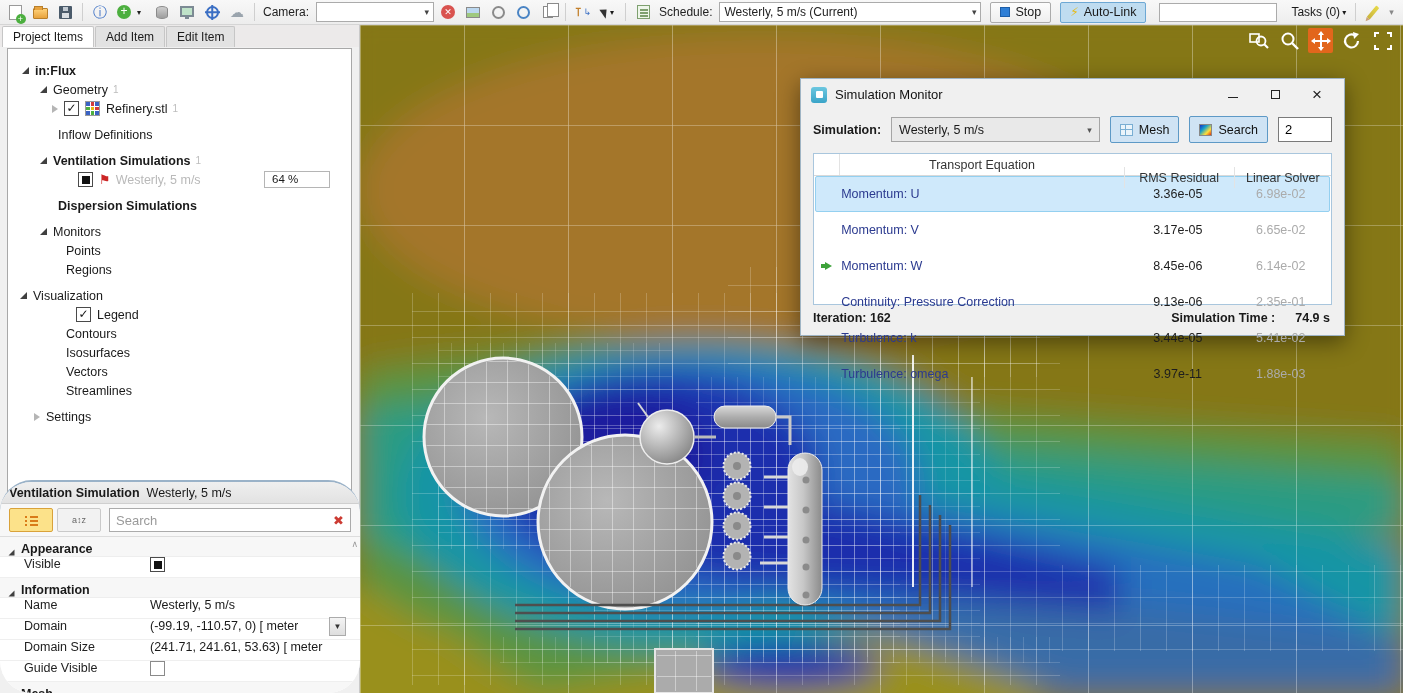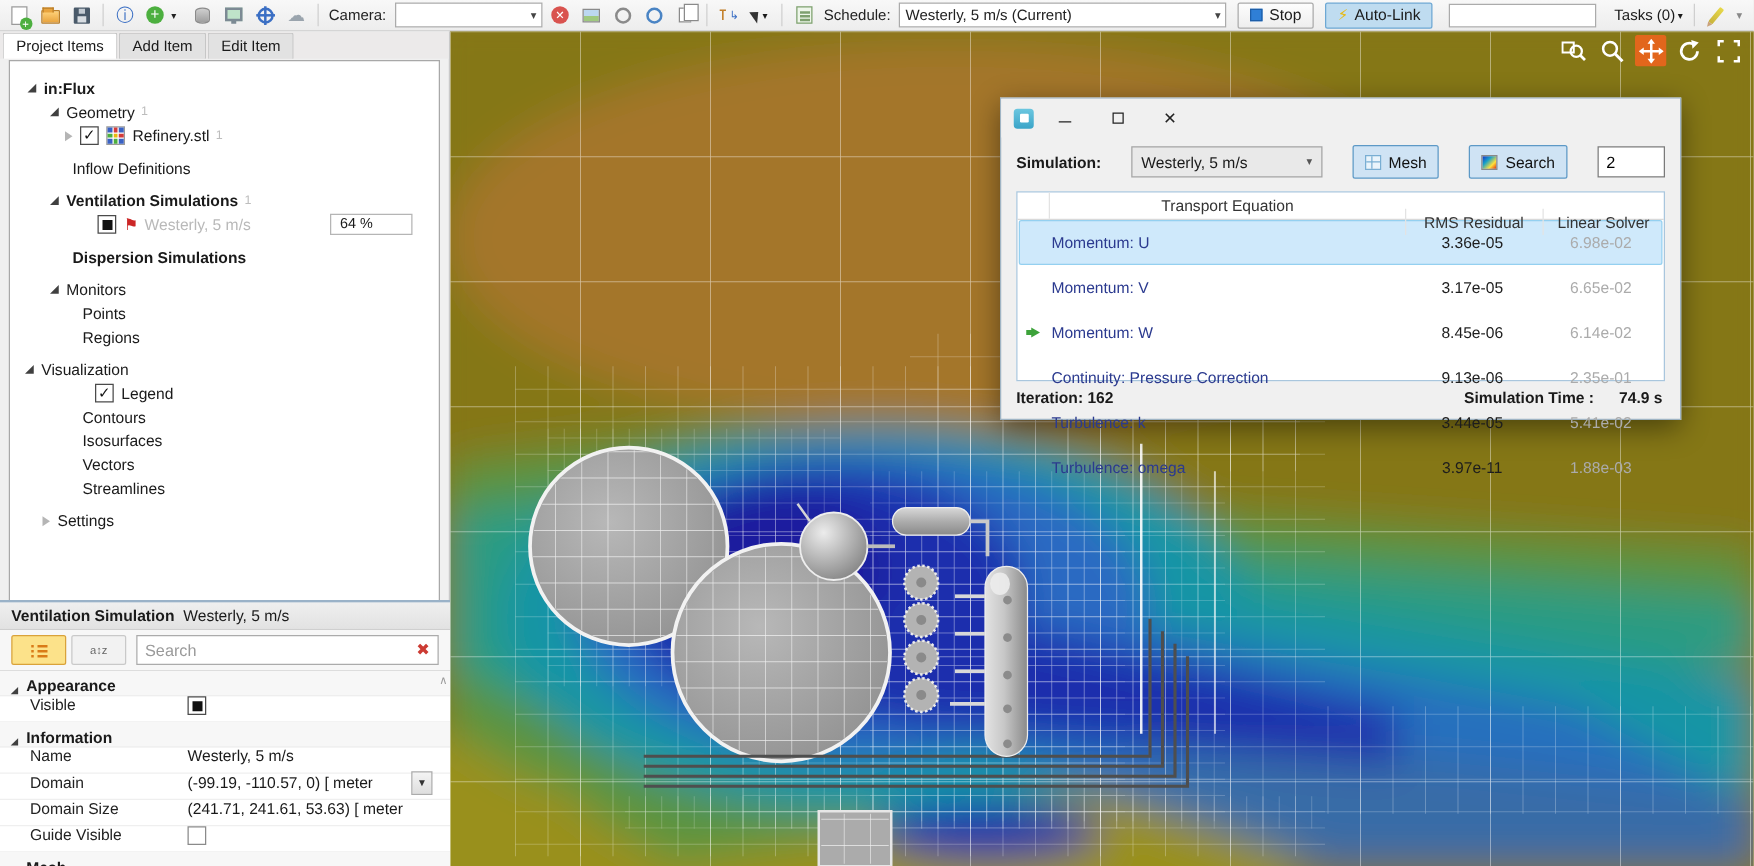--- a/index.html
+++ b/index.html
@@ -86,21 +86,21 @@
   .stl-icon { width:15px; height:15px; margin-right:6px; display:grid; grid-template-columns:repeat(3,1fr);
     grid-template-rows:repeat(3,1fr); gap:1px; background:#fff; border:1px solid #9a9a9a; flex:none; }
   .stl-icon i { display:block; }
   .flag { color:#cc2626; font-size:13px; margin-right:5px; }
   .progress { position:absolute; left:256px; width:66px; height:17px; border:1px solid #b5b5b5; background:#fff; }
   .progress .fill { height:100%; background:#5ed42f; }
   .progress .ptxt { position:absolute; left:7px; top:1px; font-size:11.5px; color:#1a1a1a; }
 
   
   .props { position:absolute; left:0; top:455px; width:360px; height:213px; background:#f7f7f7;
-    border-top:2px solid #9ab2c8; overflow:hidden; }
+    border-top:2px solid #9ab2c8; overflow:hidden;border-radius:32px; }
   .props-hd { height:22px; background:linear-gradient(#efefef,#e2e2e2); border-bottom:1px solid #cfcfcf;
     display:flex; align-items:center; padding:0 9px; gap:7px; font-size:12.5px; }
   .props-tools { height:32px; display:flex; align-items:center; gap:4px; padding:0 9px; }
   .tool-sq { width:44px; height:24px; border:1px solid #c9c9c9; border-radius:2px; background:#f2f2f2;
     display:flex; align-items:center; justify-content:center; }
   .tool-sq.on { background:#fce28a; border-color:#d9a23a; }
   .i-list { width:13px; height:11px; position:relative; }
   .i-list:before { content:""; position:absolute; left:0; top:1px; width:2px; height:2px; background:#d97b18;
     box-shadow:0 4px 0 #d97b18, 0 8px 0 #d97b18; }
   .i-list:after { content:""; position:absolute; left:5px; top:1px; width:8px; height:2px; background:#d97b18;
@@ -131,21 +131,21 @@
   .dlg { position:absolute; left:800px; top:78px; width:545px; height:258px; background:#f0f0f0;
     border:1px solid #9fb4c4; box-shadow:0 6px 22px rgba(0,0,0,.45); z-index:50; font-size:12.5px; }
   .dlg-title { height:31px; display:flex; align-items:center; padding:0 10px; gap:8px; background:#f0f0f0; }
   .dlg-ico { width:16px; height:16px; border-radius:3px; background:linear-gradient(#6cc7e0,#3aa4c8);
     display:flex; align-items:center; justify-content:center; }
   .dlg-ico i { width:7px; height:7px; background:#fff; border-radius:1px; display:block; }
   .dlg-title .t { flex:1; font-size:13px; color:#111; }
   .winbtn { width:34px; height:22px; display:flex; align-items:center; justify-content:center; color:#222; }
   .wmin { width:10px; border-bottom:1.5px solid #222; height:1px; margin-top:6px; }
   .wmax { width:9px; height:9px; border:1.2px solid #222; }
-  .dlg-ctl { display:flex; align-items:center; padding:6px 12px 8px; gap:24px; }
+  .dlg-ctl { display:flex; align-items:center; padding:6px 12px 8px; gap:10px; }
   .sim-combo { width:243px; height:25px; background:#e9e9e9; border:1px solid #a5a5a5; display:flex;
     align-items:center; justify-content:space-between; padding:0 7px; }
   .mini-btn { height:27px; border:1px solid #5d99c6; background:#cfe3f4; display:flex; align-items:center;
     gap:6px; padding:0 9px; border-radius:2px; font-size:12.5px; color:#111; }
   .mesh-ic { width:13px; height:12px; border:1.5px solid #79aed3; background:#eaf4fb; position:relative; }
   .mesh-ic:after { content:""; position:absolute; left:4px; top:0; bottom:0; width:1.5px; background:#79aed3; }
   .mesh-ic:before { content:""; position:absolute; left:0; right:0; top:4px; height:1.5px; background:#79aed3; }
   .cmap-ic { width:13px; height:12px; background:linear-gradient(135deg,#1432c8 0%,#18a0c8 35%,#ffe03a 70%,#e03010 100%); border:1px solid #888; }
   .lvl-input { width:54px; height:25px; border:1px solid #7a7a7a; background:#fff; padding:0 6px;
     font-size:13px; font-family:inherit; }
@@ -583,20 +583,21 @@
         </svg>
       </div>
     </div>
   </div>
 
   <div class="dlg">
     <div class="dlg-title">
       <span class="dlg-ico">
           <i></i>
         </span>
+      <span class="t">Simulation Monitor</span>
       <span class="winbtn">
           <span class="wmin"></span>
         </span>
       <span class="winbtn">
           <span class="wmax"></span>
         </span>
       <span class="winbtn" style="font-size:17px">×</span>
     </div>
     <div class="dlg-ctl">
       <span style="font-weight:bold">Simulation:</span>

